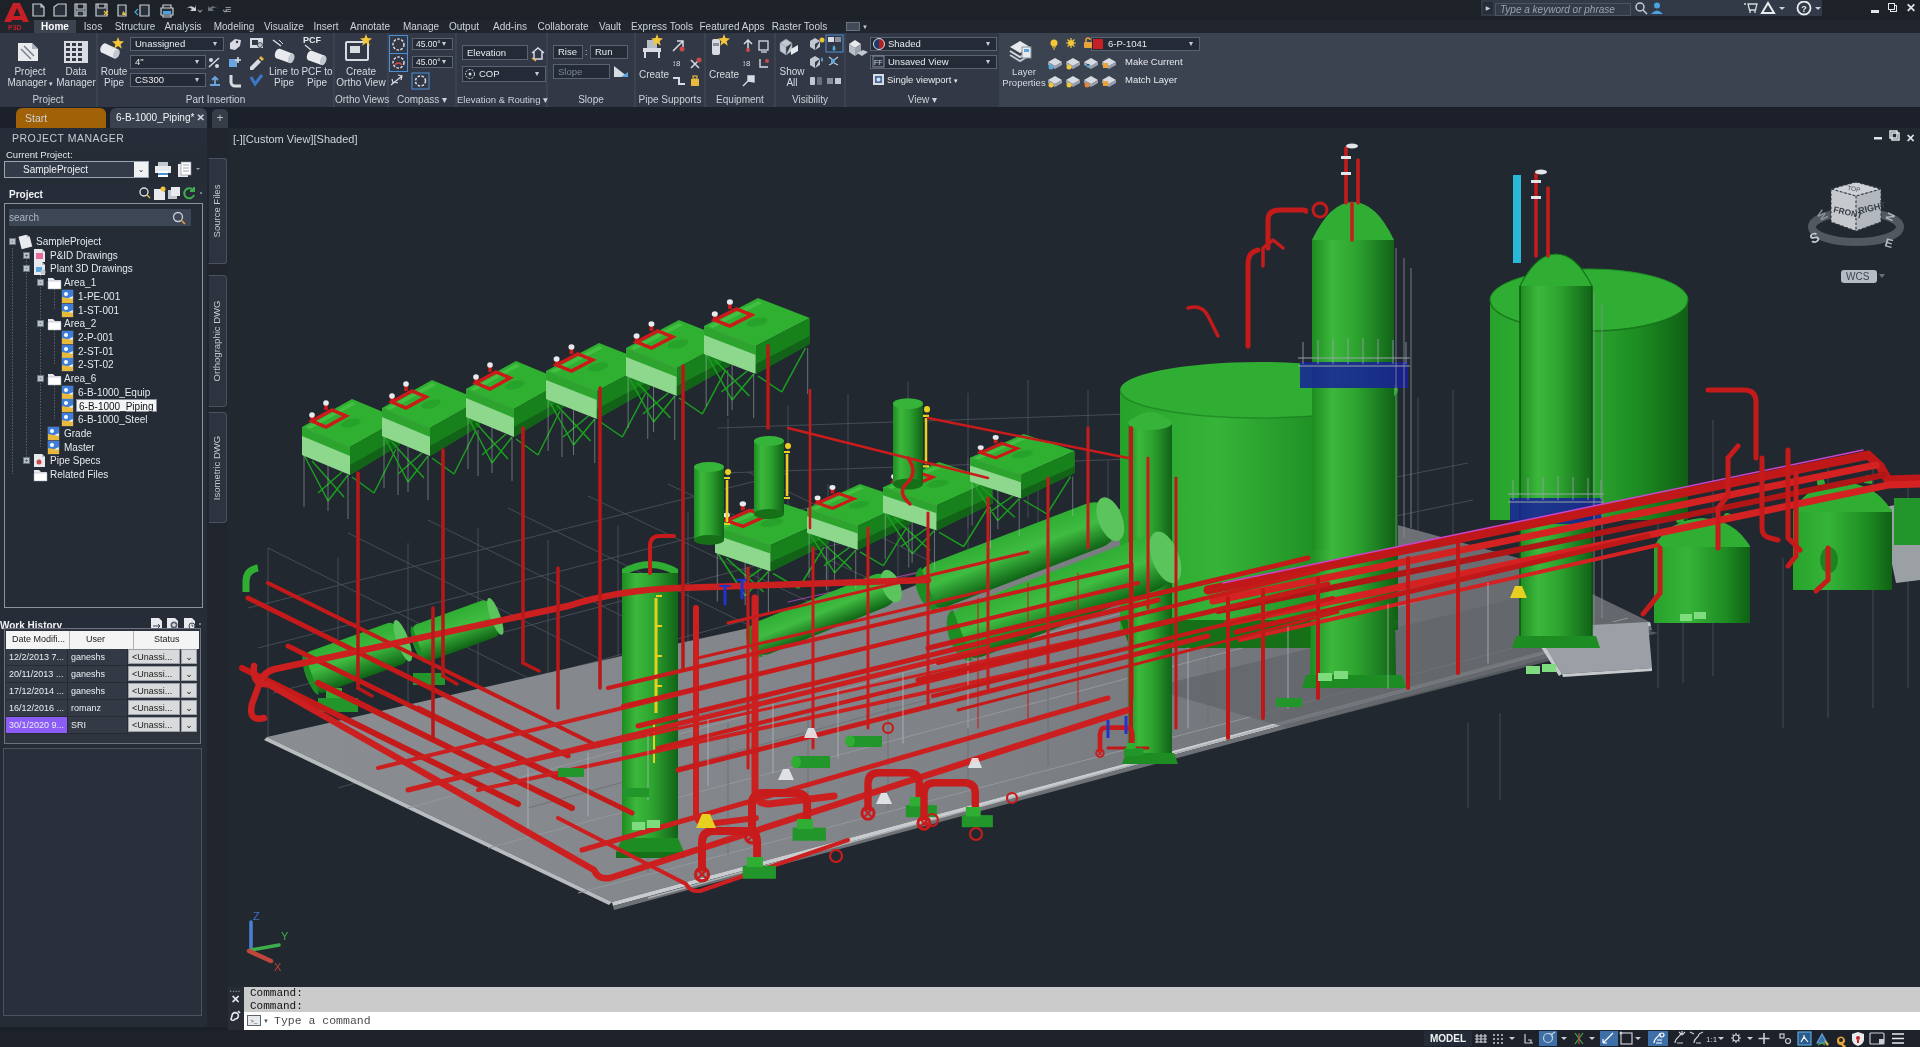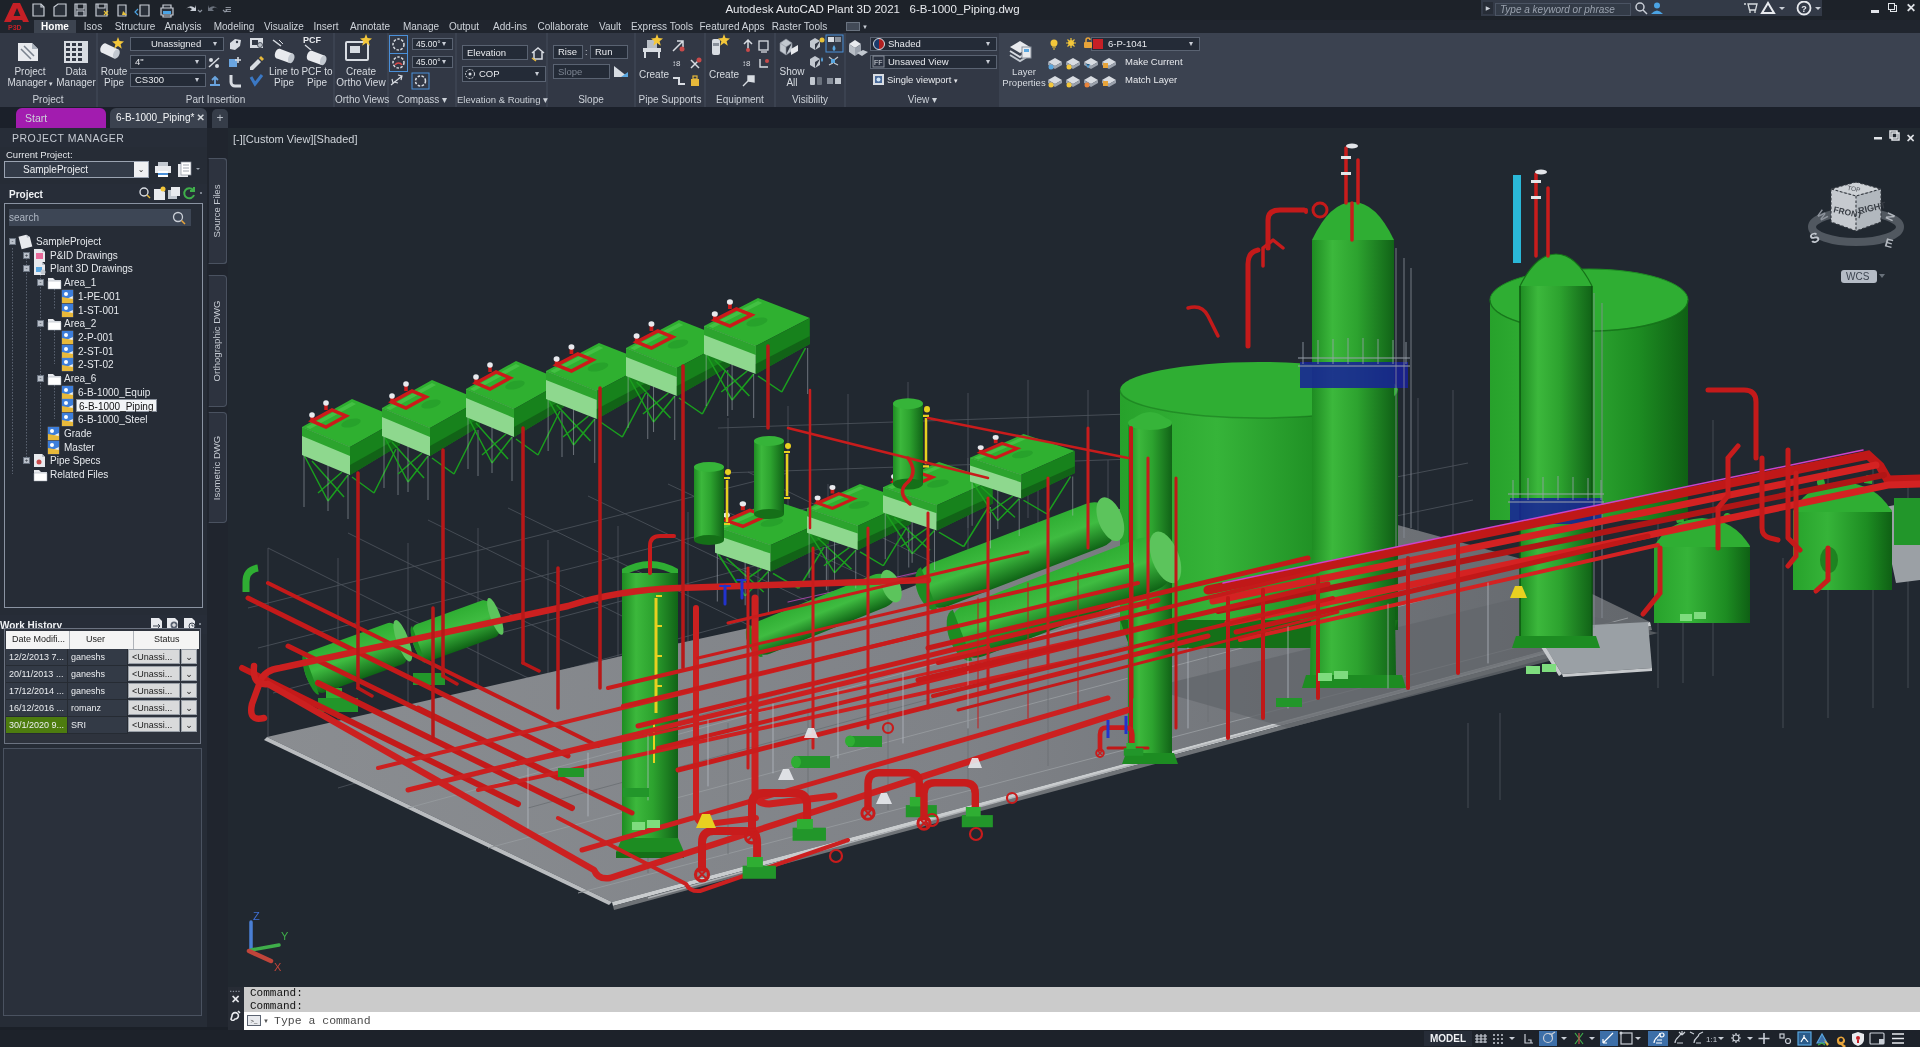--- a/index.html
+++ b/index.html
@@ -58,21 +58,20 @@
           <path d="M108,8 l-3,3 3,3" stroke="#4ba3e3"></path>
   <path d="M131,7 h12 v7 h-12 z M133,7 v-3 h8 v3 M133,14 v2 h8 v-2" fill="#2a3039"></path>
           <rect x="133" y="10" width="8" height="3" fill="#4ba3e3" stroke="none"></rect>
   <path d="M156,8 q4,-5 9,-1 l1,-3 v6 h-6 l2,-2 q-3,-3 -6,0 z" fill="#c9ced6" stroke="none"></path>
   <path d="M168,9 l2,2 2,-2" stroke="#8a919c"></path>
   <path d="M180,8 q-4,-5 -9,-1 l-1,-3 v6 h6 l-2,-2 q3,-3 6,0 z" fill="#6a717c" stroke="none" transform="translate(8,0)"></path>
   <path d="M193,9 l2,2 2,-2" stroke="#8a919c"></path>
  </g>
 </svg>
 <div class="abs" style="left:225px;top:3px;color:#aab0ba;font-size:11px">≡</div>
-<div id="title">Autodesk AutoCAD Plant 3D 2021&nbsp;&nbsp;&nbsp;6-B-1000_Piping.dwg</div>
 <div class="abs" style="left:1481px;top:0;width:341px;height:16px;background:#333a47"></div>
 <div class="abs" style="left:1483px;top:2px;width:10px;height:12px;background:#272d37;color:#c9ced6;font-size:6px;line-height:12px;text-align:center">▶</div>
 <div id="srchbox">Type a keyword or phrase</div>
 <svg class="abs" style="left:1634px;top:1px" width="190" height="15" viewBox="0 0 190 15">
  <circle cx="6" cy="6" r="4" fill="none" stroke="#c9ced6" stroke-width="1.5"></circle>
         <line x1="9" y1="9" x2="13" y2="13" stroke="#c9ced6" stroke-width="1.5"></line>
  <circle cx="23" cy="4.5" r="3" fill="#4ba3e3"></circle>
         <path d="M17,13 q6,-7 12,0 z" fill="#4ba3e3"></path>
  <path d="M114,3 h9 l-1.5,6 h-6 z M116,9 v3 M121,9 v3 M112,3 h-2" fill="none" stroke="#d6dade" stroke-width="1.3"></path>
  <path d="M128,12 l6,-10 6,10 z" fill="none" stroke="#e8eaee" stroke-width="2"></path>
@@ -147,21 +146,21 @@
 <div class="bigbtn" style="left:56px;top:33px;width:40px">Data<br>Manager</div>
 <div class="bigbtn" style="left:99px;top:33px;width:30px">Route<br>Pipe</div>
 <div class="bigbtn" style="left:266px;top:33px;width:36px">Line to<br>Pipe</div>
 <div class="bigbtn" style="left:300px;top:33px;width:34px">PCF to<br>Pipe</div>
 <div class="bigbtn" style="left:334px;top:33px;width:54px">Create<br>Ortho View</div>
 <div class="bigbtn" style="left:637px;top:36px;width:34px">Create</div>
 <div class="bigbtn" style="left:707px;top:36px;width:34px">Create</div>
 <div class="bigbtn" style="left:776px;top:33px;width:32px">Show<br>All</div>
 <div class="bigbtn" style="left:1002px;top:33px;width:44px;font-size:9.5px">Layer<br>Properties</div>
 
-<div class="combo" style="left:130px;top:4px;width:94px;height:14px;line-height:12px;padding-left:20px">Unassigned<span class="cv">▾</span></div>
+<div class="combo" style="left:130px;top:4px;width:94px;height:14px;line-height:12px;padding-left:4px">Unassigned<span class="cv">▾</span></div>
 <div class="combo" style="left:130px;top:22px;width:76px;height:14px;line-height:12px;padding-left:4px">4"<span class="cv">▾</span></div>
 <div class="combo" style="left:130px;top:40px;width:76px;height:14px;line-height:12px;padding-left:4px">CS300<span class="cv">▾</span></div>
 <div class="combo" style="left:412px;top:5px;width:41px;height:12px;line-height:10px;padding-left:3px;font-size:8.5px">45.00°<span class="cv">▾</span></div>
 <div class="combo" style="left:412px;top:23px;width:41px;height:12px;line-height:10px;padding-left:3px;font-size:8.5px">45.00°<span class="cv">▾</span></div>
 <div class="combo" style="left:462px;top:12px;width:66px;height:15px;line-height:13px;padding-left:4px">Elevation</div>
 <div class="combo" style="left:462px;top:33px;width:84px;height:16px;line-height:14px;padding-left:16px">COP<span class="cv">▾</span></div>
 <div class="combo" style="left:553px;top:12px;width:30px;height:14px;line-height:12px;padding-left:4px">Rise</div>
 <div class="abs" style="left:585px;top:14px;color:#c9ced6;font-size:9px">:</div>
 <div class="combo" style="left:590px;top:12px;width:38px;height:14px;line-height:12px;padding-left:4px">Run</div>
 <div class="combo" style="left:553px;top:31px;width:57px;height:15px;line-height:13px;padding-left:4px;color:#7d8592">Slope</div>
@@ -439,21 +438,21 @@
         <circle cx="1051" cy="52" r="2.5" fill="#f4c73a"></circle>
 <use href="#lay" x="1066" y="41"></use>
         <circle cx="1069" cy="52" r="2.5" fill="#f4c73a"></circle>
 <use href="#lay" x="1084" y="41"></use>
         <circle cx="1087" cy="52" r="2.5" fill="#e8833a"></circle>
 <use href="#lay" x="1102" y="41"></use>
         <rect x="1103" y="48" width="5" height="5" fill="#e8a43a"></rect>
 </svg>
 </div>
 <div id="doctabs">
-<div class="abs" style="left:16px;top:1px;width:90px;height:20px;background:#a21caf;border-radius:6px 6px 0 0;color:#ccd1d8;font-size:10.5px;line-height:20px;padding-left:9px">Start</div>
+<div class="abs" style="left:16px;top:1px;width:90px;height:20px;background:#a16207;border-radius:6px 6px 0 0;color:#ccd1d8;font-size:10.5px;line-height:20px;padding-left:9px">Start</div>
 <div class="abs" style="left:110px;top:1px;width:97px;height:20px;background:#3b424f;border-radius:6px 6px 0 0;color:#f2f4f6;font-size:10px;line-height:20px;padding-left:6px;white-space:nowrap">6-B-1000_Piping*<span style="color:#d6dade;font-weight:bold;margin-left:2px">✕</span></div>
 <div class="abs" style="left:212px;top:2px;width:16px;height:19px;background:#363d49;border-radius:5px 5px 0 0;color:#b9bfc8;font-size:12px;line-height:19px;text-align:center">+</div>
 </div>
 <div id="leftpanel">
 <div class="abs" style="left:0;top:0;width:207px;height:19px;background:#272d38"><span style="color:#c6cbd3;font-size:10.5px;letter-spacing:0.5px;margin-left:12px;line-height:19px">PROJECT MANAGER</span></div>
 <div class="abs" style="left:6px;top:21px;color:#e4e7eb;font-size:9.5px">Current Project:</div>
 <div class="abs" style="left:4px;top:33px;width:145px;height:17px;background:#333b48;border:1px solid #9ba4b2;color:#eef0f3;font-size:10px;line-height:15px;padding-left:18px">SampleProject</div>
 <div class="abs" style="left:134px;top:34px;width:14px;height:15px;background:#f0f1f3;color:#333;font-size:8px;text-align:center;line-height:15px">⌄</div>
 <svg class="abs" style="left:154px;top:32px" width="50" height="20" viewBox="0 0 50 20">
  <g>
@@ -637,21 +636,21 @@
       <div class="wh-s" style="left:128px;top:538px;width:52px;height:15px">&lt;Unassi...</div>
       <div class="wh-s" style="left:181px;top:538px;width:16px;height:15px;text-align:center;padding:0">⌄</div>
 <div class="wh-c" style="left:6px;top:555px;width:62px;height:17px">17/12/2014 ...</div>
       <div class="wh-c" style="left:68px;top:555px;width:60px;height:17px">ganeshs</div>
       <div class="wh-s" style="left:128px;top:555px;width:52px;height:15px">&lt;Unassi...</div>
       <div class="wh-s" style="left:181px;top:555px;width:16px;height:15px;text-align:center;padding:0">⌄</div>
 <div class="wh-c" style="left:6px;top:572px;width:62px;height:17px">16/12/2016 ...</div>
       <div class="wh-c" style="left:68px;top:572px;width:60px;height:17px">romanz</div>
       <div class="wh-s" style="left:128px;top:572px;width:52px;height:15px">&lt;Unassi...</div>
       <div class="wh-s" style="left:181px;top:572px;width:16px;height:15px;text-align:center;padding:0">⌄</div>
-<div class="wh-c" style="left:6px;top:589px;width:62px;height:17px;background:#4d7c0f">30/1/2020 9...</div>
+<div class="wh-c" style="left:6px;top:589px;width:62px;height:17px;background:#8b5cf6">30/1/2020 9...</div>
       <div class="wh-c" style="left:68px;top:589px;width:60px;height:17px">SRI</div>
       <div class="wh-s" style="left:128px;top:589px;width:52px;height:15px">&lt;Unassi...</div>
       <div class="wh-s" style="left:181px;top:589px;width:16px;height:15px;text-align:center;padding:0">⌄</div>
 <div class="abs" style="left:3px;top:620px;width:199px;height:268px;border:1px solid #4a5260;background:#2a303b"></div>
 </div>
 <div id="sidetabs">
 <div class="abs" style="left:1px;top:30px;width:19px;height:106px;background:#2d333f;border:1px solid #454d5a;border-left:none;border-radius:0 3px 3px 0"></div>
 <div class="abs" style="left:3px;top:136px;width:16px;writing-mode:vertical-rl;transform:rotate(180deg);color:#c6cbd3;font-size:9.5px;height:0"></div>
 <div class="vtab" style="top:30px;height:106px">
         <span>Source Files</span>

